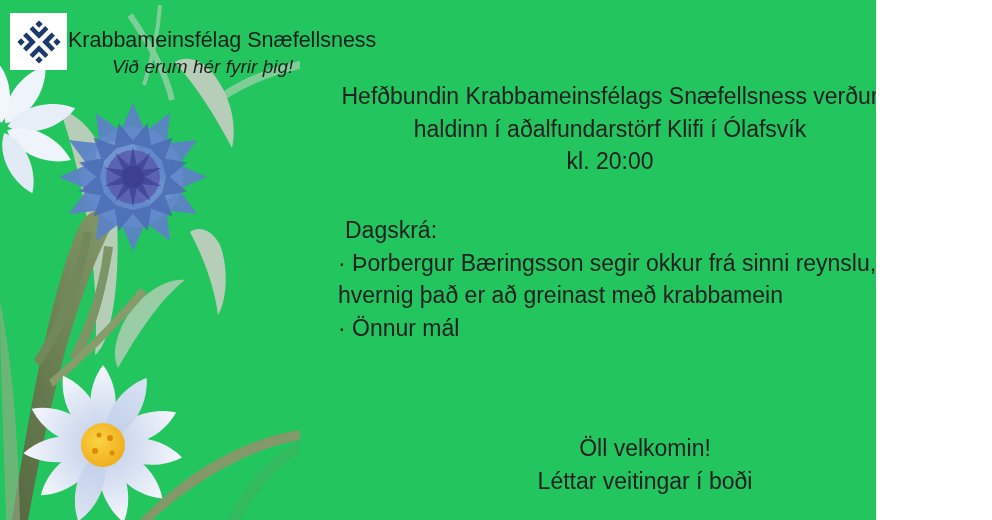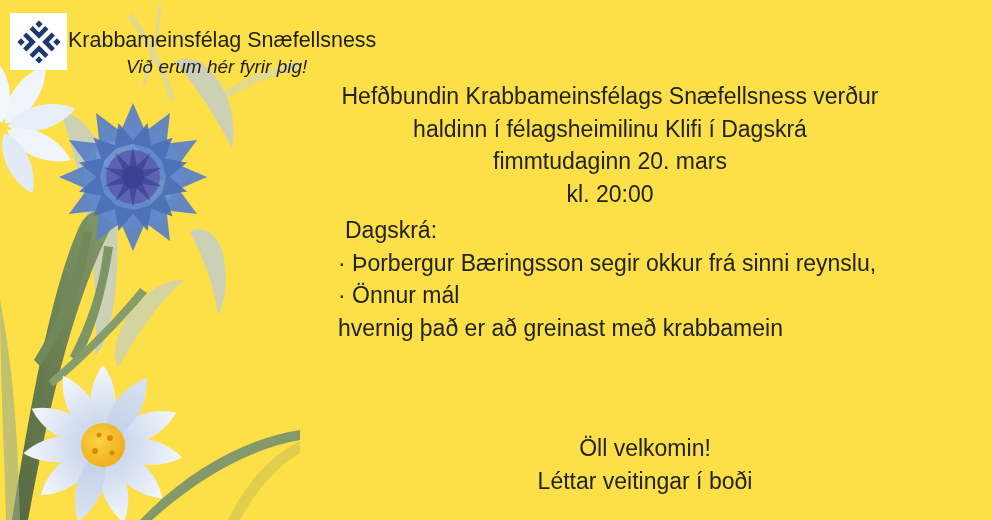--- a/index.html
+++ b/index.html
@@ -1,36 +1,36 @@
 <!DOCTYPE html>
 <html><head>
 <meta charset="utf-8">
 <style>
   html,body{margin:0;padding:0;}
   body{background:#ffffff;}
   .poster{
     position:relative;
-    width:992px;height:520px;
-    background:#fde047;
+    width:876px;height:520px;
+    background:#22c55e;
     overflow:hidden;
     font-family:"Liberation Sans","DejaVu Sans",sans-serif;
     color:#222222;
   }
   .floral{position:absolute;left:0;top:0;width:300px;height:520px;}
   .logo-box{
     position:absolute;left:10px;top:13px;width:57px;height:57px;
     background:#ffffff;display:flex;align-items:center;justify-content:center;
   }
   .org-name{
     position:absolute;left:68px;top:27px;
     font-size:21.5px;line-height:26px;color:#1f1f1f;white-space:nowrap;
   }
   .tagline{
     position:absolute;left:112px;top:56px;
-    font-size:19px;font-style:italic;color:#1f1f1f;white-space:nowrap;margin-left:14px;
+    font-size:19px;font-style:italic;color:#1f1f1f;white-space:nowrap;
   }
   .intro{
     position:absolute;left:300px;top:80px;width:620px;
     text-align:center;font-size:23px;line-height:32.5px;color:#222;
   }
   .agenda{
     position:absolute;left:338px;top:214px;width:630px;
     font-size:23px;line-height:32.5px;color:#222;text-align:left;
   }
   .agenda .agenda-title{padding-left:7px;}
@@ -185,30 +185,29 @@
         </g>
       </g>
     </svg>
   </div>
 
   <div class="org-name">Krabbameinsfélag Snæfellsness</div>
   <div class="tagline">Við erum hér fyrir þig!</div>
 
   <div class="intro">
     <div class="line">Hefðbundin Krabbameinsfélags Snæfellsness verður</div>
-    <div class="line">haldinn í félagsheimilinu Klifi í Dagskrá</div>
-    <div class="line">fimmtudaginn 20. mars</div>
+    <div class="line">haldinn í aðalfundarstörf Klifi í Ólafsvík</div>
     <div class="line">kl. 20:00</div>
   </div>
 
   <div class="agenda">
     <div class="line agenda-title">Dagskrá:</div>
     <div class="line">· Þorbergur Bæringsson segir okkur frá sinni reynslu,</div>
+    <div class="line">hvernig það er að greinast með krabbamein</div>
     <div class="line">· Önnur mál</div>
-    <div class="line">hvernig það er að greinast með krabbamein</div>
   </div>
 
   <div class="closing">
     <div class="line">Öll velkomin!</div>
     <div class="line">Léttar veitingar í boði</div>
   </div>
 
 </div>
 
 </body></html>

